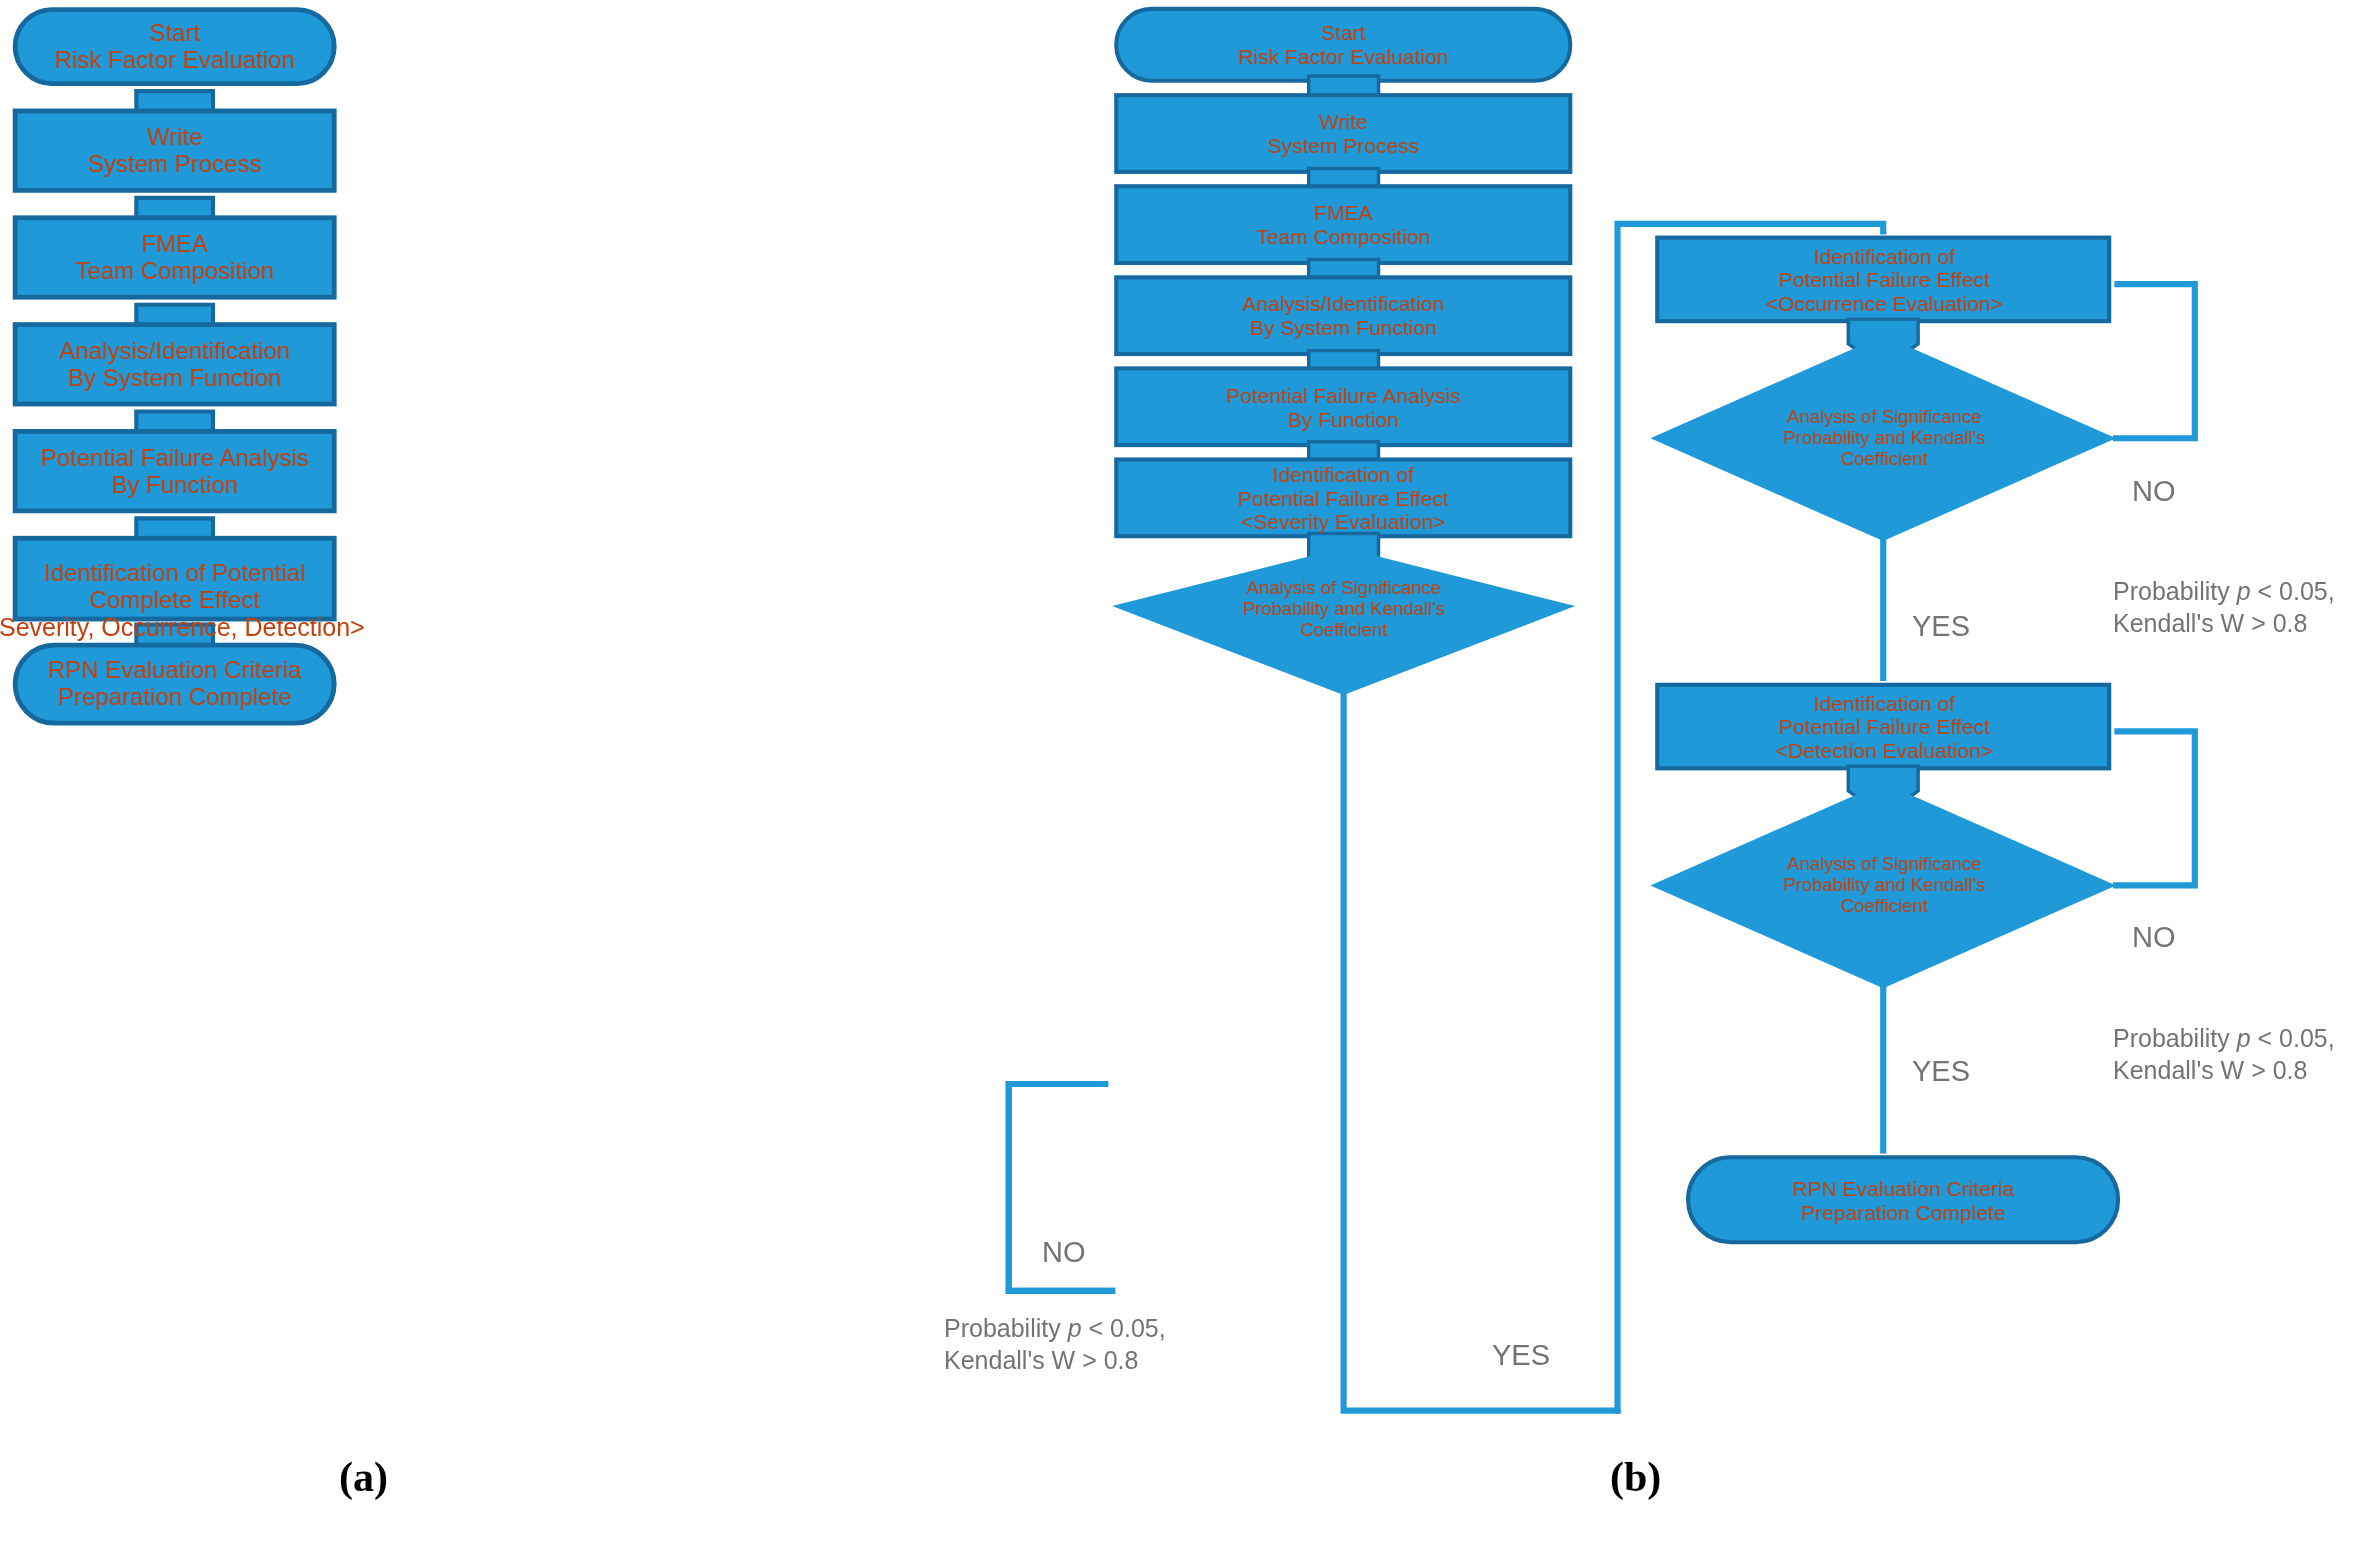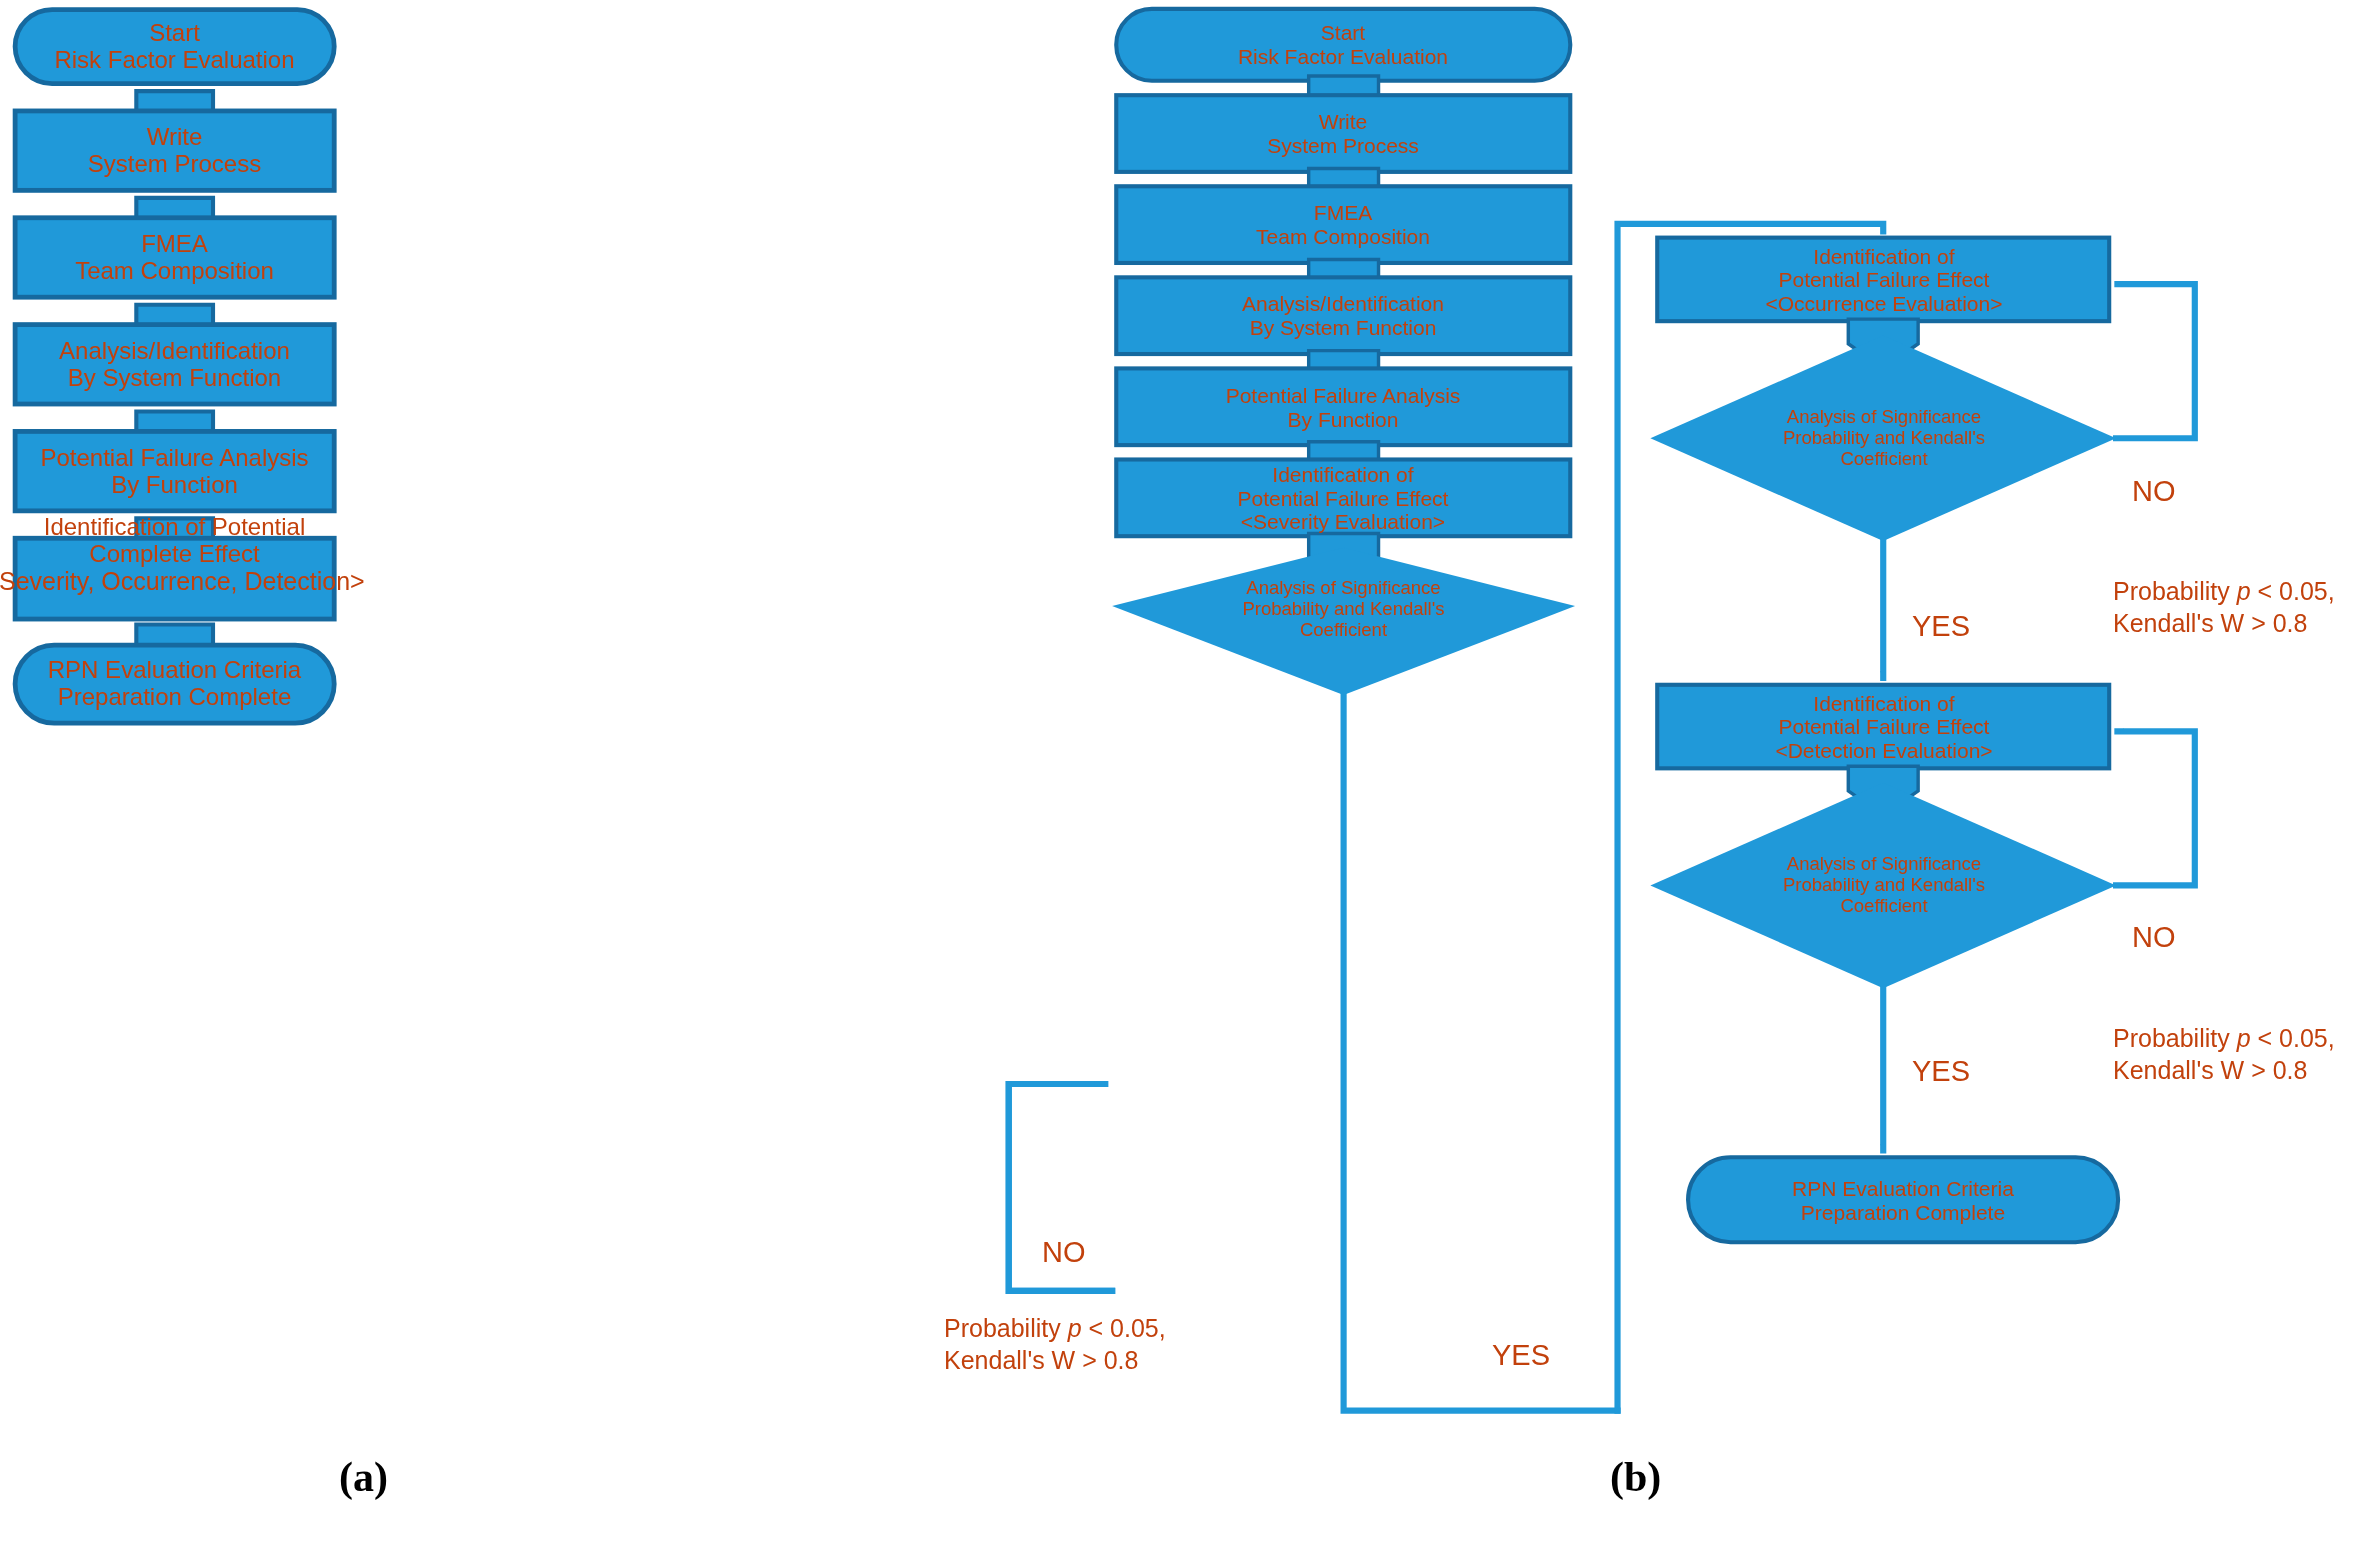--- a/index.html
+++ b/index.html
@@ -24,21 +24,21 @@
     color: #c2410c;
     text-align: center;
     line-height: 1.12;
     pointer-events: none;
     font-weight: 400;
   }
   .node-text .ln { display: block; white-space: nowrap; }
 
   .lbl {
     position: absolute;
-    color: #c2410c;
+    color: #737373;
     white-space: nowrap;
   }
   .lbl .ln { display: block; }
   .ital { font-style: italic; }
 
   .panel-cap {
     position: absolute;
     font-family: "Liberation Serif", serif;
     font-weight: bold;
     color: #000000;
@@ -132,21 +132,21 @@
     <span class="ln">Team Composition</span>
   </div>
   <div class="node-text" style="left:15px; top:325px; width:319px; height:79px; font-size:24px;">
     <span class="ln">Analysis/Identification</span>
     <span class="ln">By System Function</span>
   </div>
   <div class="node-text" style="left:15px; top:432px; width:319px; height:79px; font-size:24px;">
     <span class="ln">Potential Failure Analysis</span>
     <span class="ln">By Function</span>
   </div>
-  <div class="node-text" style="left:15px; top:514px; width:319px; height:81px; font-size:24px;justify-content:center;">
+  <div class="node-text" style="left:15px; top:560px; width:319px; height:81px; font-size:24px;justify-content:center;">
     <span class="ln">Identification of Potential</span>
     <span class="ln">Complete Effect</span>
     <span class="ln" style="font-size:25px;">&lt;Severity, Occurrence, Detection&gt;</span>
   </div>
   <div class="node-text" style="left:15px; top:645px; width:319px; height:78px; font-size:24px;">
     <span class="ln">RPN Evaluation Criteria</span>
     <span class="ln">Preparation Complete</span>
   </div>
 
   <div class="node-text" style="left:1116px; top:9px; width:454px; height:72px; font-size:21px;">

